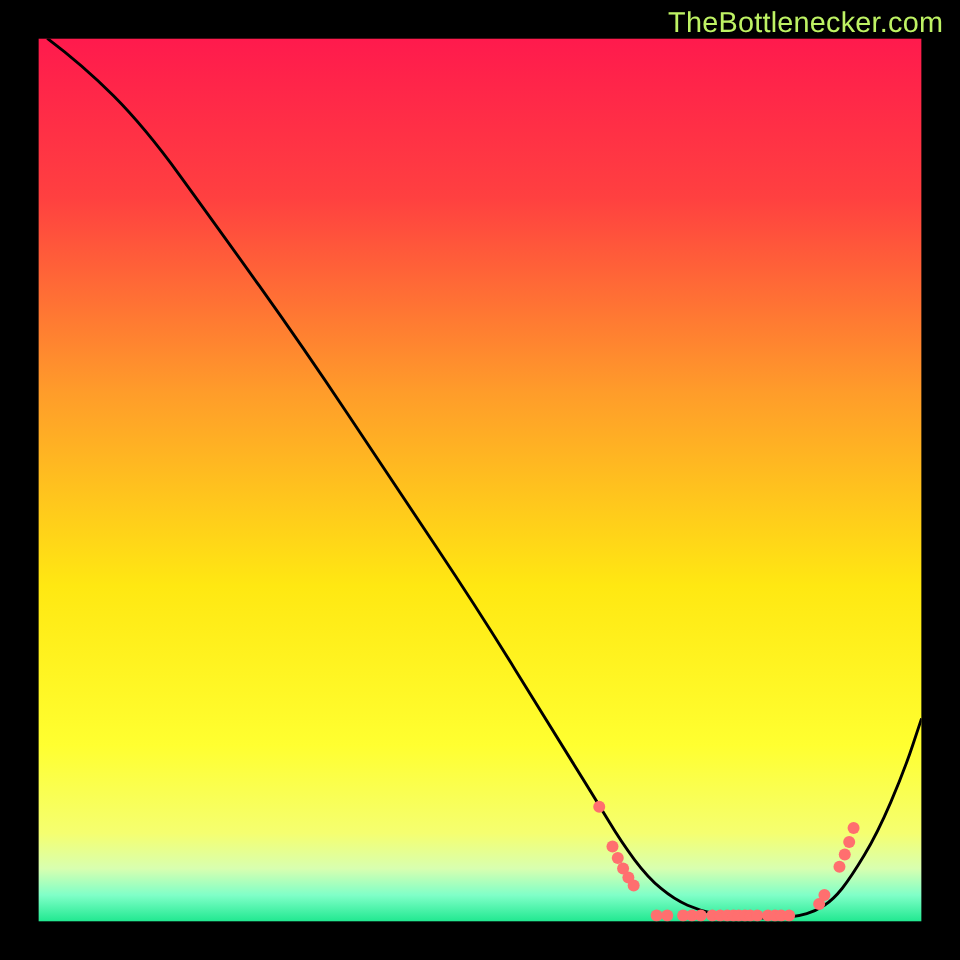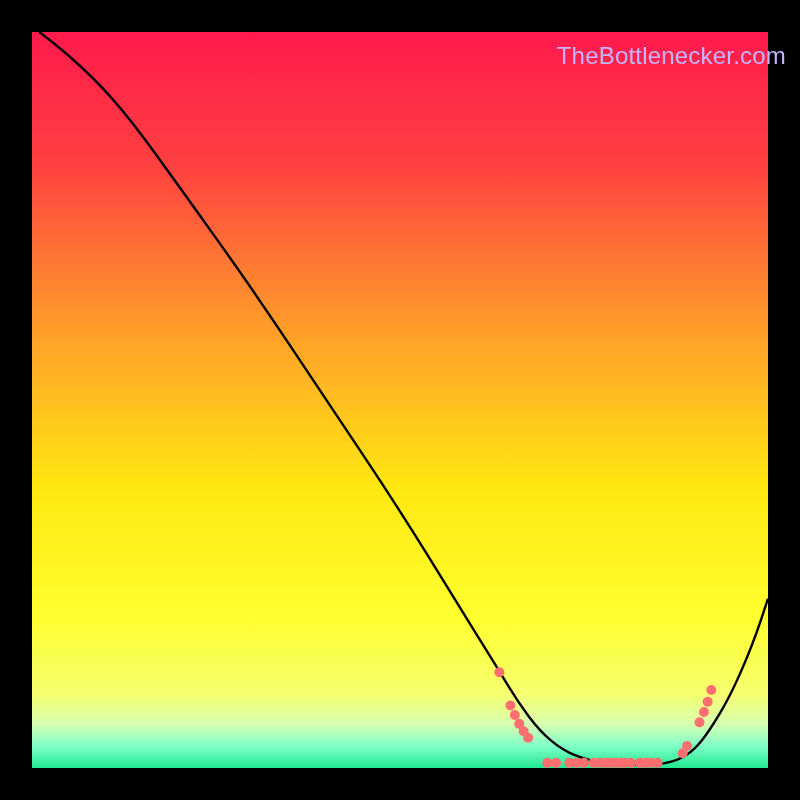--- a/index.html
+++ b/index.html
@@ -23,26 +23,25 @@
     position: absolute;
     left: 0;
     top: 0;
     width: 736px;
     height: 736px;
   }
   .attrib {
     position: absolute;
     top: 6px;
     right: 14px;
-    color: #c4b5fd;
+    color: #bef264;
     font-size: 24px;
     font-weight: 500;
     letter-spacing: 0.2px;
     user-select: none;
-    margin-top: 36px;
   }
 </style>
 </head>
 <body>
 
 <div class="frame">
   <svg class="plot" viewBox="0 0 736 736" preserveAspectRatio="none">
     <defs>
       <linearGradient id="bg-grad" x1="0" y1="0" x2="0" y2="1">
           <stop offset="0%" stop-color="#ff1a4d"></stop>

